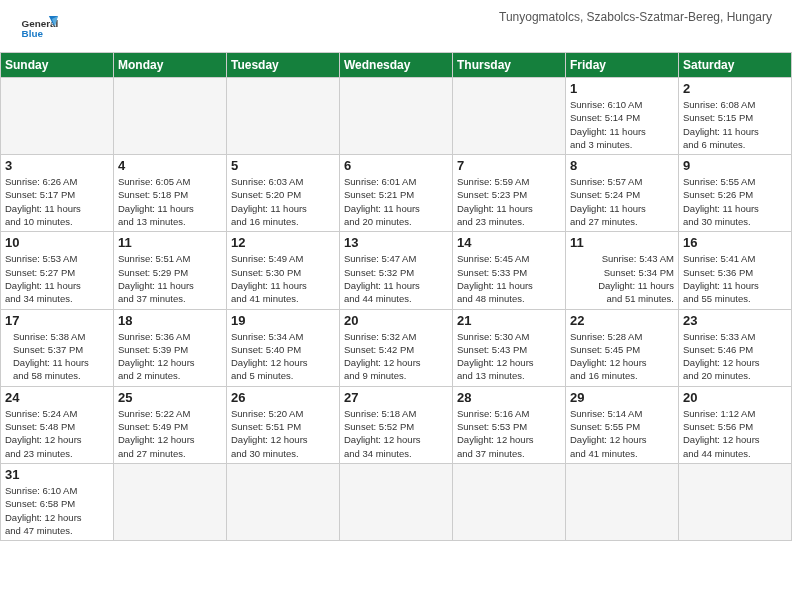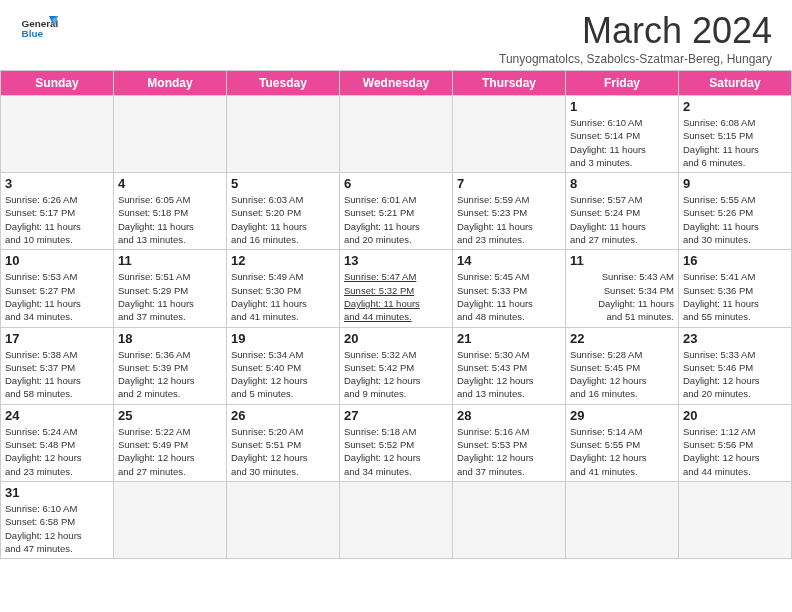--- a/index.html
+++ b/index.html
@@ -35,27 +35,27 @@
     .subtitle {
       font-size: 12px;
       color: #555;
     }
     .calendar {
       width: 100%;
       border-collapse: collapse;
       margin: 0;
     }
     .calendar th {
-      background: #ec4899;
+      background: #15803d;
       color: #fff;
       font-size: 12px;
       font-weight: bold;
       padding: 5px 4px;
       border: 1px solid #ccc;
-      text-align: center;
+      text-align: left;
     }
     .calendar td {
       border: 1px solid #ccc;
       vertical-align: top;
       padding: 3px 4px;
       font-size: 10px;
       color: #333;
       width: 113px;
       min-height: 70px;
       height: 70px;
@@ -86,21 +86,20 @@
 <div class="header-area">
   <div class="logo">
     <svg class="logo-icon" viewBox="0 0 50 50">
       <text x="2" y="22" font-family="Arial" font-size="13" fill="#333" font-weight="bold">General</text>
       <text x="2" y="36" font-family="Arial" font-size="13" fill="#1a7ac7" font-weight="bold">Blue</text>
       <polygon points="38,8 50,8 44,20" fill="#1a7ac7"></polygon>
       <polygon points="42,12 50,8 46,22" fill="#5aabdd"></polygon>
     </svg>
   </div>
   <div class="title-area">
-    <div class="main-title">March 2024</div>
     <div class="subtitle">Tunyogmatolcs, Szabolcs-Szatmar-Bereg, Hungary</div>
   </div>
 </div>
 
 <table class="calendar">
   <thead>
     <tr>
         <th>Sunday</th>
         <th>Monday</th>
         <th>Tuesday</th>
@@ -200,21 +199,21 @@
         </td>
         <td>
           <span class="day-number">12</span>
           <div class="day-info" style="white-space: pre-line;">Sunrise: 5:49 AM
 Sunset: 5:30 PM
 Daylight: 11 hours
 and 41 minutes.</div>
         </td>
         <td>
           <span class="day-number">13</span>
-          <div class="day-info" style="white-space: pre-line; text-decoration: underline;">Sunrise: 5:47 AM
+          <div class="day-info" style="white-space: pre-line;">Sunrise: 5:47 AM
 Sunset: 5:32 PM
 Daylight: 11 hours
 and 44 minutes.</div>
         </td>
         <td>
           <span class="day-number">14</span>
           <div class="day-info" style="white-space: pre-line;">Sunrise: 5:45 AM
 Sunset: 5:33 PM
 Daylight: 11 hours
 and 48 minutes.</div>
@@ -230,21 +229,21 @@
           <span class="day-number">16</span>
           <div class="day-info" style="white-space: pre-line;">Sunrise: 5:41 AM
 Sunset: 5:36 PM
 Daylight: 11 hours
 and 55 minutes.</div>
         </td>
       </tr>
       <tr>
         <td>
           <span class="day-number">17</span>
-          <div class="day-info" style="white-space: pre-line;">Sunrise: 5:38 AM
+          <div class="day-info" style="white-space: pre-line; margin-left: 8px;">Sunrise: 5:38 AM
 Sunset: 5:37 PM
 Daylight: 11 hours
 and 58 minutes.</div>
         </td>
         <td>
           <span class="day-number">18</span>
           <div class="day-info" style="white-space: pre-line;">Sunrise: 5:36 AM
 Sunset: 5:39 PM
 Daylight: 12 hours
 and 2 minutes.</div>

